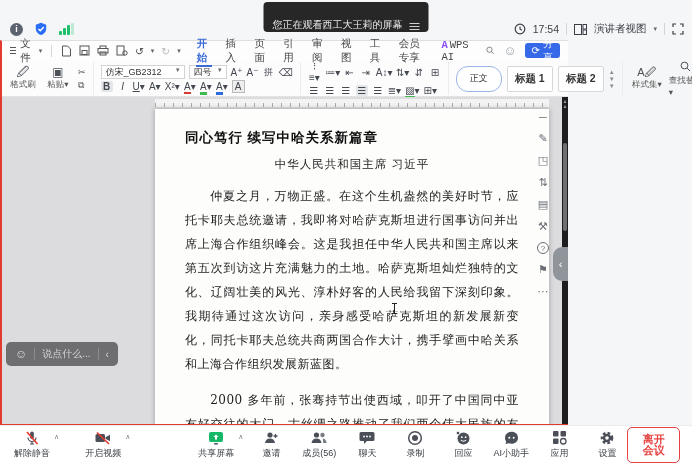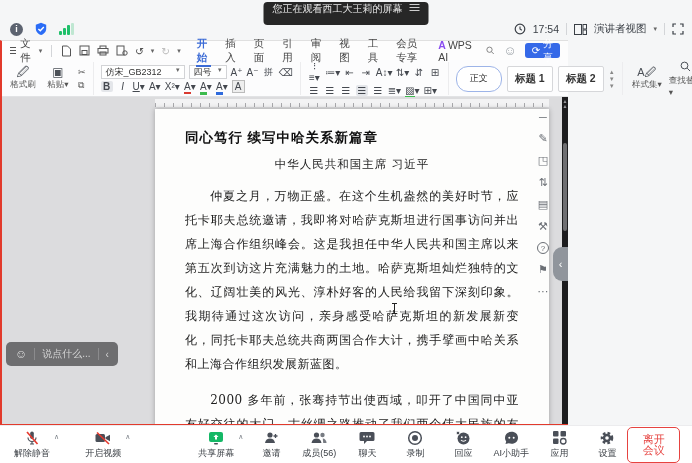--- a/index.html
+++ b/index.html
@@ -1,41 +1,41 @@
 <!DOCTYPE html>
 <html><head>
 <meta charset="utf-8">
 <style>
   html,body{margin:0;padding:0;background:#e9eaec;}
   *{box-sizing:border-box;}
   .screen{position:relative;width:692px;height:463px;background:#f5f6f7;overflow:hidden;
           font-family:"Liberation Sans","DejaVu Sans",sans-serif;color:#333;}
   
   .banner{position:absolute;top:2px;left:50%;transform:translateX(-50%);background:#272727;color:#e9e9e9;
-          font-size:10px;height:23px;border-radius:4px;display:flex;align-items:flex-start;gap:7px;padding:0 9px;white-space:nowrap;z-index:30;}
+          font-size:10px;height:30px;border-radius:4px;display:flex;align-items:flex-end;gap:7px;padding:0 9px;white-space:nowrap;z-index:30;}
   .hamb{display:inline-block;width:10px;}
   .hamb i{display:block;height:1px;background:#cfcfcf;margin:2px 0;}
   
   .status-left{position:absolute;top:22px;left:10px;display:flex;align-items:center;gap:11px;}
   .info-dot{width:13px;height:13px;border-radius:50%;background:#5c6370;color:#fff;font-size:9px;line-height:13px;text-align:center;font-weight:bold;}
   .bars{display:flex;align-items:flex-end;gap:1.5px;height:12px;}
   .bars i{width:2.5px;background:#1fc06a;border-radius:1px;}
   .status-right{position:absolute;top:22px;right:8px;display:flex;align-items:center;gap:7px;font-size:10.5px;color:#3a3f46;}
   .vsep{width:1px;height:12px;background:#d3d5d8;}
   .carr{font-size:7px;color:#666;}
   
   .shared{position:absolute;top:40px;left:0;width:568px;height:385px;background:#fff;
           border-left:2px solid #e23a2c;border-bottom:2px solid #e23a2c;border-top:1px solid #e0e0e0;}
   
   .menubar{height:19px;display:flex;align-items:center;gap:9px;padding:0 8px;font-size:10.5px;background:#fdfdfd;}
   .filemenu{display:flex;align-items:center;gap:4px;color:#444;}
   .qicons{display:flex;align-items:center;gap:7px;color:#555;}
   .qicons .dis{color:#c0c0c0;}
   .tabs{display:flex;align-items:center;gap:13px;margin-left:6px;}
-  .tab{color:#444;cursor:default;position:relative;padding:0 1px;}
+  .tab{color:#444;cursor:default;position:relative;padding:0 1px;font-family:Liberation Mono, monospace;}
   .tab.active{color:#3b6bd6;font-weight:bold;}
   .tab.active::after{content:"";position:absolute;left:0;right:0;bottom:-2px;height:2px;background:#3b6bd6;}
   .ai-a{color:#8a4df0;font-weight:bold;margin-right:2px;}
   .mb-right{margin-left:auto;display:flex;align-items:center;gap:8px;}
   .smiley{color:#9aa0a6;font-size:13px;}
   .share-btn{background:#3569e8;color:#fff;font-size:10px;height:15px;display:flex;align-items:center;gap:3px;border-radius:3px;padding:0 7px;}
   
   .ribbon{height:37px;border-bottom:1px solid #e2e3e5;background:#fcfcfd;display:flex;align-items:stretch;gap:7px;padding:2px 6px 1px 6px;}
   .rgroup{display:flex;align-items:center;gap:5px;border-right:1px solid #ececee;padding-right:7px;}
   .bigbtn{display:flex;flex-direction:column;align-items:center;justify-content:center;font-size:8.5px;color:#555;width:30px;gap:1px;}
@@ -83,21 +83,21 @@
   
   .bottombar{position:absolute;left:0;top:425px;width:692px;height:38px;background:#fff;border-top:1px solid #ececee;
              display:flex;align-items:center;padding:0 12px;z-index:20;}
   .tool{display:flex;flex-direction:column;align-items:center;justify-content:center;gap:1px;font-size:9px;color:#3c4046;min-width:40px;}
   .tool .icw{height:17px;display:flex;align-items:center;justify-content:center;}
   .tgrp-left{display:flex;gap:24px;}
   .tgrp-center{display:flex;gap:8px;margin-left:66px;}
   .caret-up{font-size:7px;color:#7b8188;margin-left:2px;margin-top:-10px;}
   .withcaret{display:flex;align-items:flex-start;}
   .leave-btn{margin-left:auto;border:1px solid #e64340;color:#e64340;background:#fff;font-size:11px;
-             border-radius:5px;padding:6px 9px;line-height:1;}
+             border-radius:5px;padding:6px 9px;line-height:1;font-weight:bold;}
 </style>
 </head>
 <body>
 
 <div class="screen">
 
   <div class="banner">
     <span>您正在观看西工大王莉的屏幕</span>
     <span class="hamb">
         <i></i>

